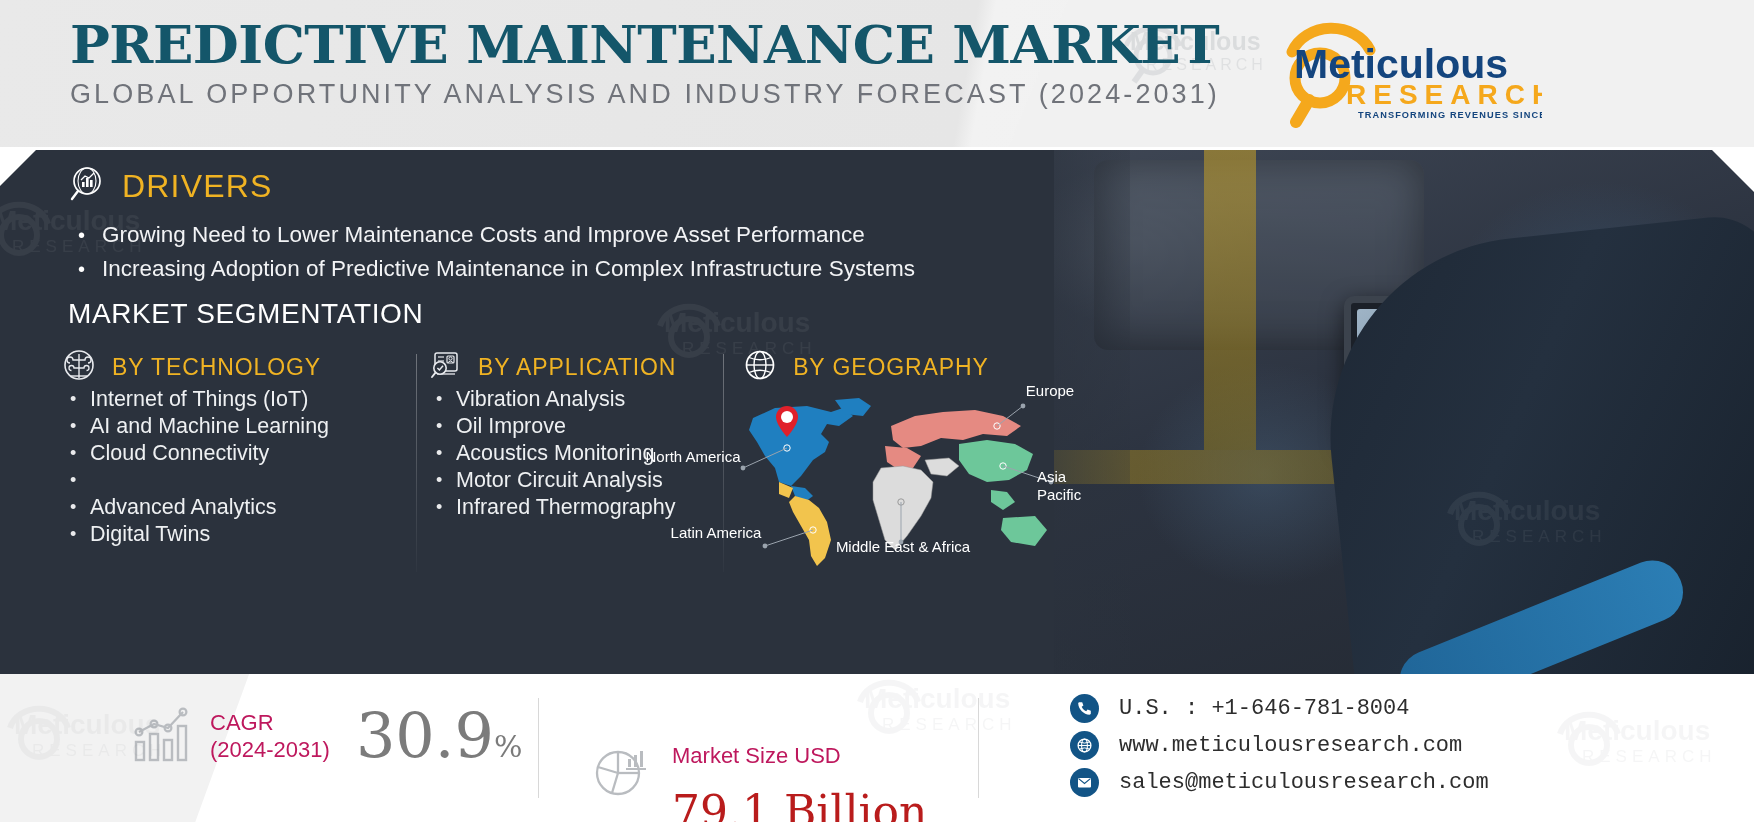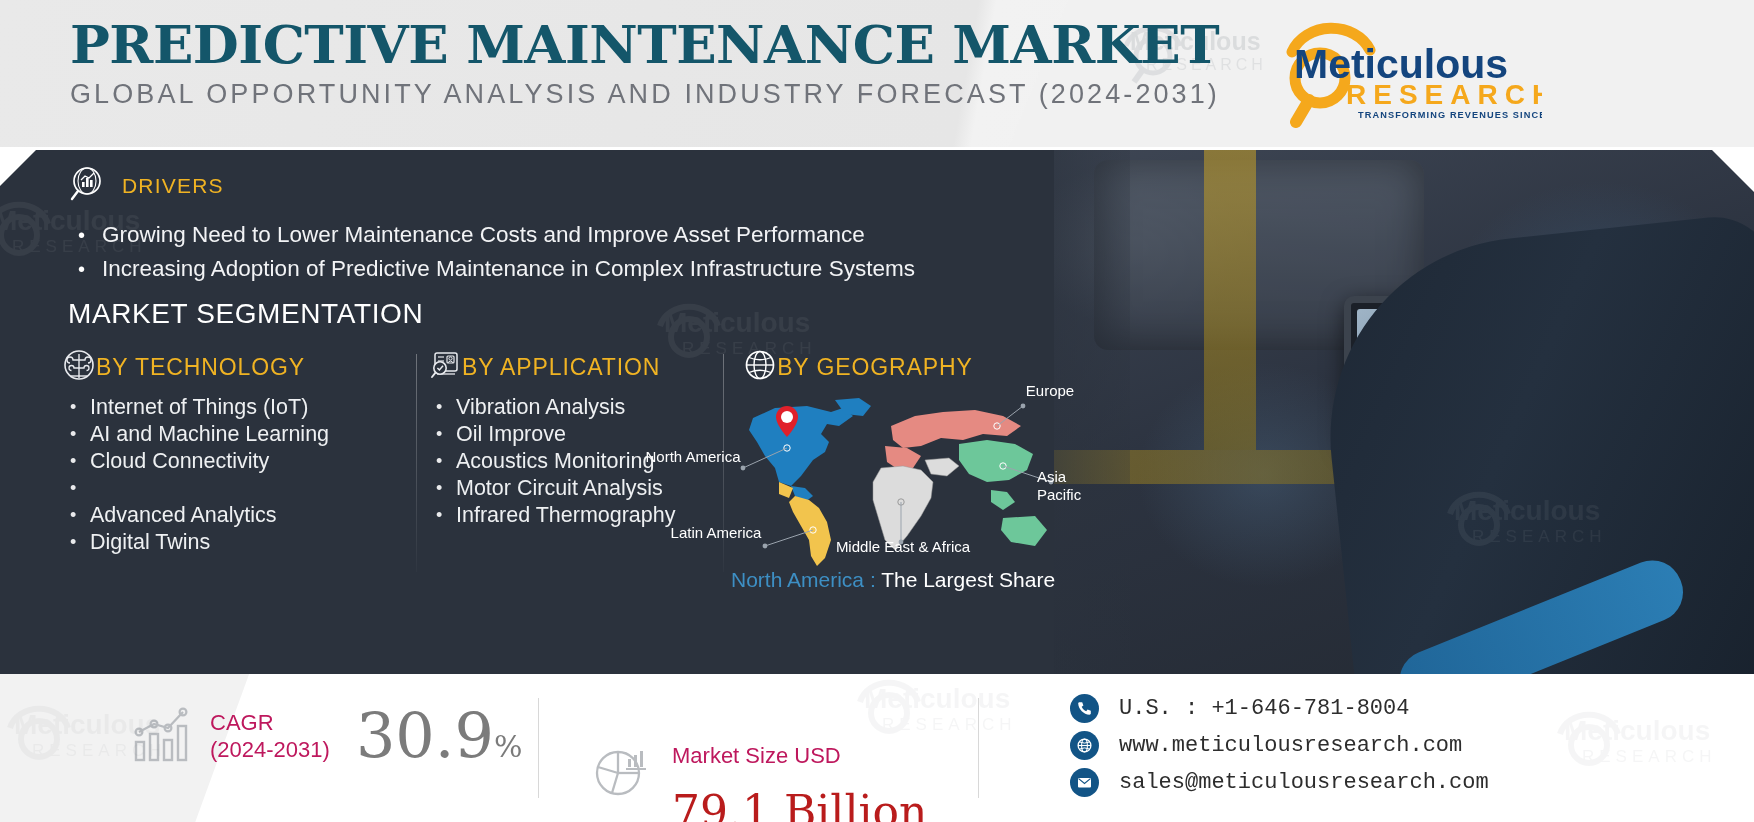--- a/index.html
+++ b/index.html
@@ -121,21 +121,21 @@
   }
   .corner-tri-r {
     position:absolute; right:0; top:0; width:0; height:0;
     border-right:42px solid #ffffff; border-bottom:42px solid transparent;
   }
 
   
   .drivers { position:absolute; left:68px; top:14px; width:1040px; z-index:5; }
   .sec-head { display:flex; align-items:center; gap:14px; }
   .sec-title {
-    color:#f0b323; font-size:21px; letter-spacing:1.2px; font-weight:400;
+    color:#f0b323; font-size:32px; letter-spacing:1.2px; font-weight:400;
   }
   .bullets { margin-top:12px; margin-left:10px; }
   .bullet-row { display:flex; gap:16px; align-items:flex-start; margin-bottom:4px; }
   .bullet-dot { color:#ffffff; font-size:20px; line-height:30px; width:8px; flex:none; }
   .bullet-text { color:#f2f3f5; font-size:22.5px; line-height:30px; font-weight:300; }
 
   
   .seg-title {
     position:absolute; left:68px; top:148px; z-index:5;
     color:#ffffff; font-size:28px; letter-spacing:.6px; font-weight:300;
@@ -145,21 +145,21 @@
     display:flex;
   }
   .seg-col { position:relative; }
   .seg-col.tech { width:355px; padding-right:16px; }
   .seg-col.app  { width:308px; padding-left:12px; }
   .seg-col.geo  { width:400px; padding-left:14px; }
   .divider {
     position:absolute; left:0; top:6px; width:1px; height:218px;
     background:linear-gradient(180deg,rgba(255,255,255,.32),rgba(255,255,255,.02));
   }
-  .seg-head { display:flex; align-items:center; gap:0; margin-bottom:8px; }
+  .seg-head { display:flex; align-items:center; gap:16px; }
   .seg-head .sec-title { font-size:23px; letter-spacing:.9px; }
   .seg-list { margin-left:8px; }
   .seg-row { display:flex; gap:14px; align-items:flex-start; }
   .seg-dot { color:#e9eaec; font-size:18px; line-height:27px; width:6px; flex:none; }
   .seg-item { color:#eef0f2; font-size:21.5px; line-height:27px; font-weight:300; }
 
   
   .map-wrap { position:absolute; left:735px; top:240px; width:330px; height:180px; z-index:5; }
   .map-label {
     position:absolute; color:#ffffff; font-size:15px; line-height:18px;
@@ -471,23 +471,20 @@
         </g>
       </svg>
 
       <div class="map-label" style="left:-92px; top:58px; width:100px;">North America</div>
       <div class="map-label" style="left:-68px; top:134px; width:98px;">Latin America</div>
       <div class="map-label" style="left:270px; top:-8px; width:90px;">Europe</div>
       <div class="map-label" style="left:302px; top:78px; width:62px; text-align:left;">Asia Pacific</div>
       <div class="map-label" style="left:78px; top:148px; width:180px;">Middle East &amp; Africa</div>
     </div>
 
-    <div class="geo-note">
-      <span class="blue">North America</span><span class="blue"> : </span><span class="white">The Largest Share</span>
-    </div>
   </div>
 
   <div class="footer">
 
     <div class="wm" style="left:-10px; top:20px; opacity:.07;">
       <svg viewBox="0 0 200 80" width="200" height="80">
         <path d="M20 34 a30 26 0 0 1 58 0" fill="none" stroke="#7a7f86" stroke-width="6"></path>
         <circle cx="49" cy="45" r="18" fill="none" stroke="#7a7f86" stroke-width="6"></circle>
         <text x="24" y="40" font-family="Liberation Sans, sans-serif" font-size="28" font-weight="bold" fill="#7a7f86">Meticulous</text>
         <text x="42" y="62" font-family="Liberation Sans, sans-serif" font-size="17" letter-spacing="5" fill="#7a7f86">RESEARCH</text>

